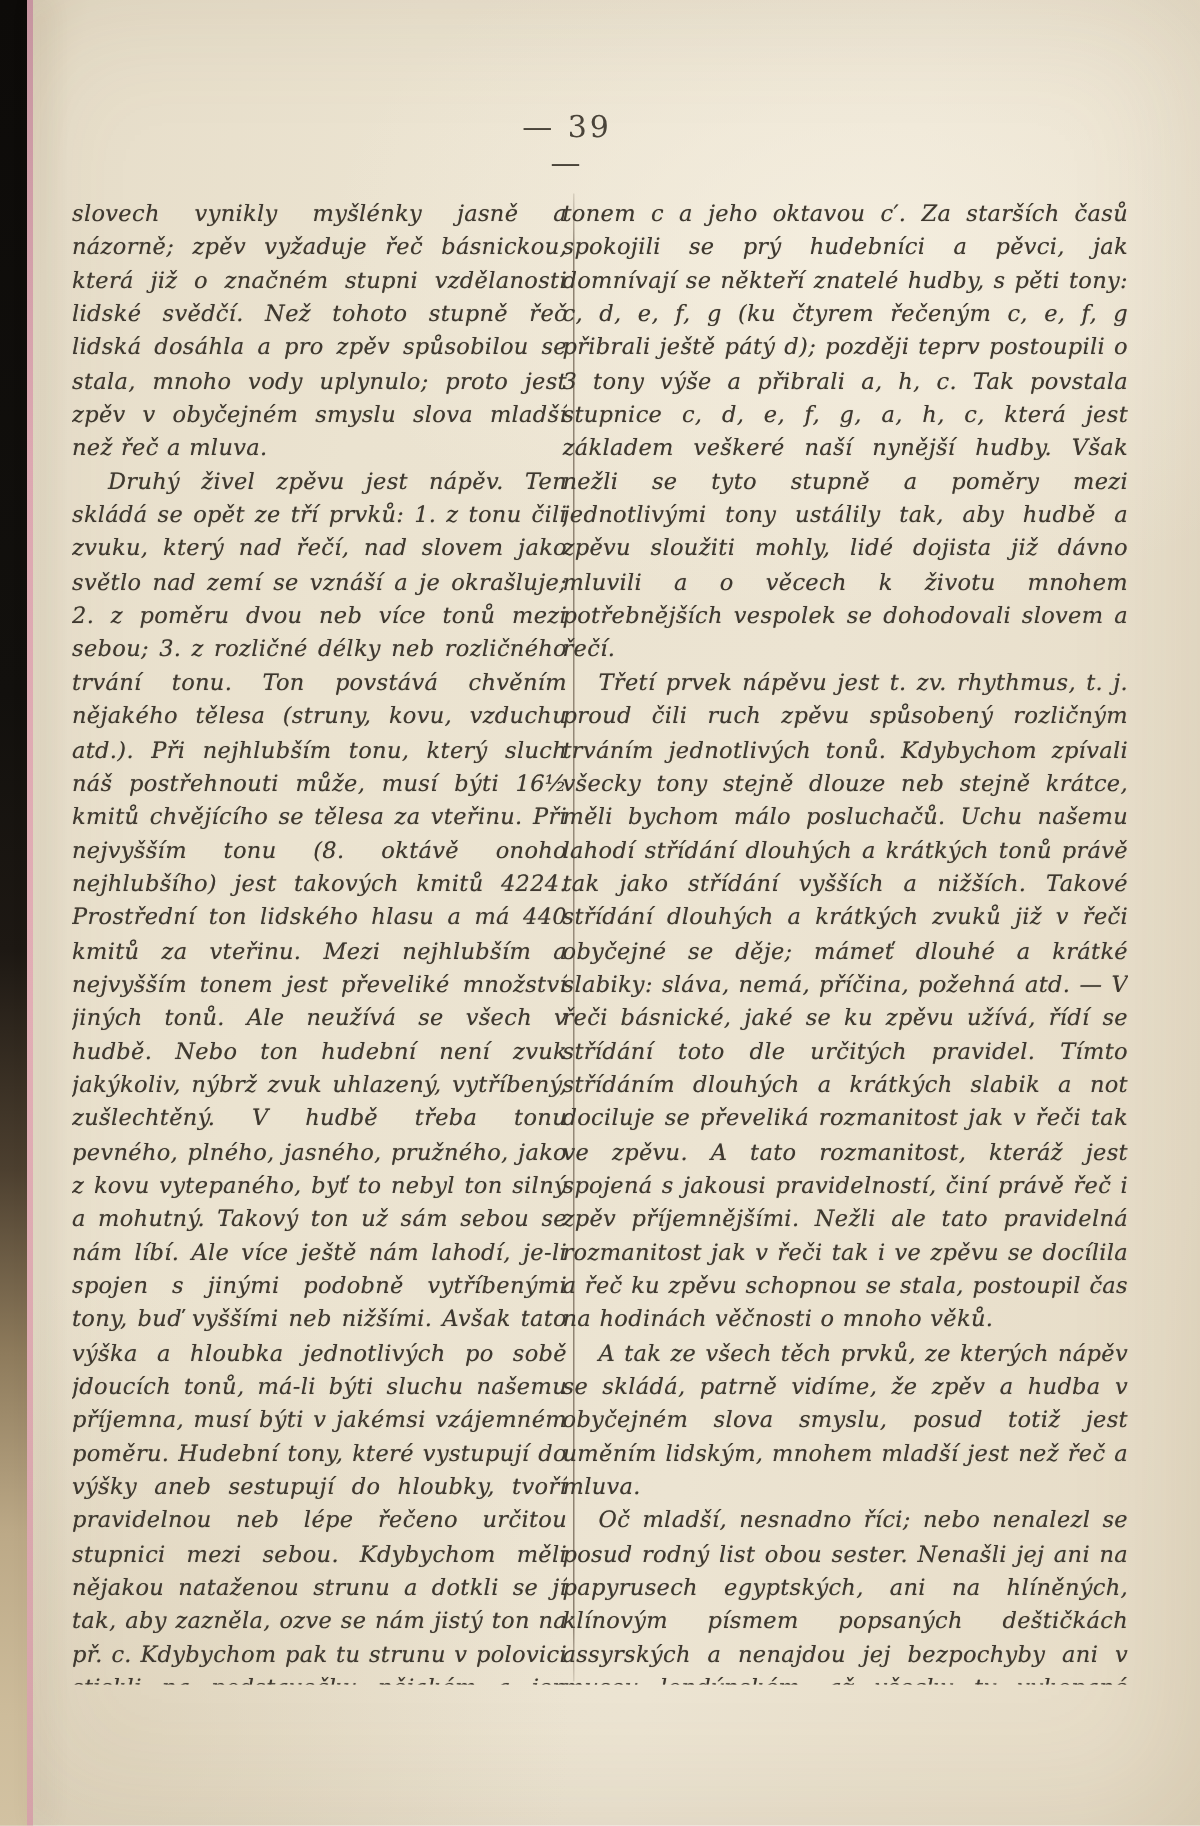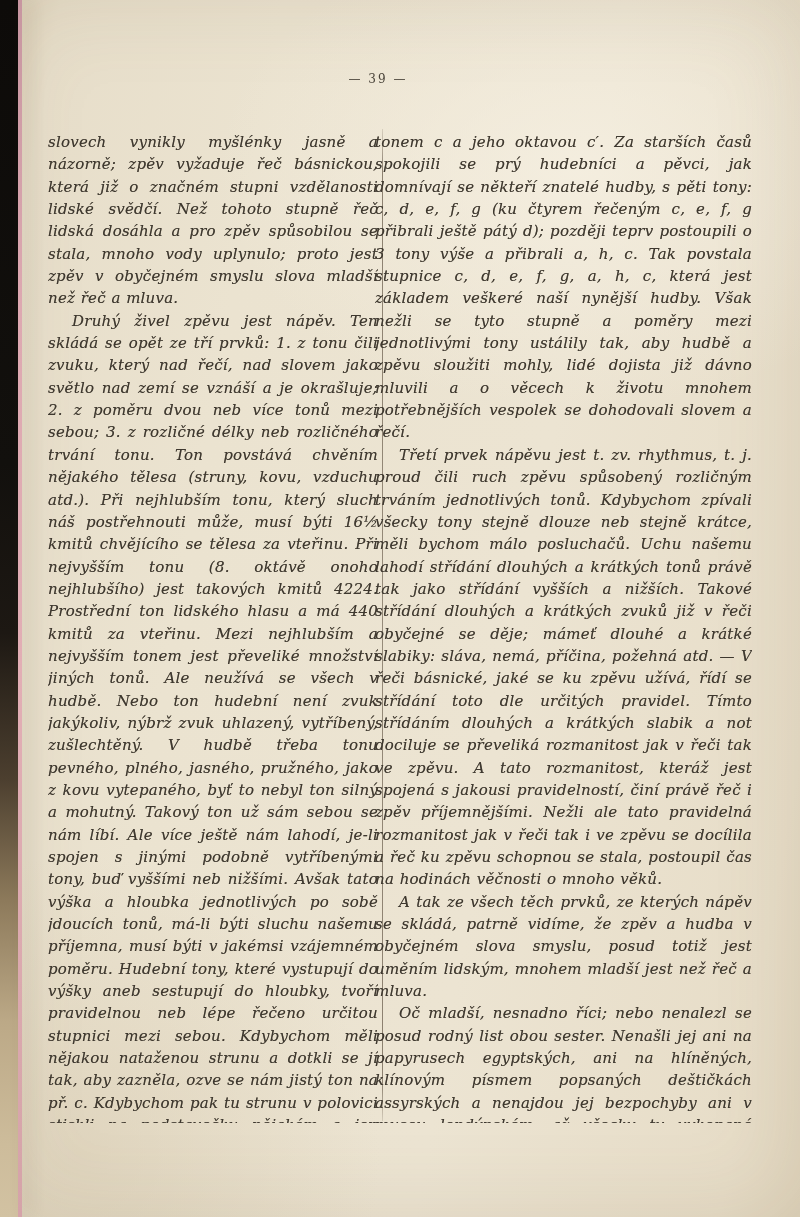--- a/index.html
+++ b/index.html
@@ -37,21 +37,21 @@
     left: 18px; top: 0;
     width: 4px; height: 100%;
     background: linear-gradient(to bottom, #c795a0 0%, #dda8b1 25%, #e2aeb5 55%, #dba9af 80%, #d5a3a9 100%);
     box-shadow: 7px 0 16px rgba(90, 70, 45, 0.20);
   }
   .page-number {
     position: absolute;
     left: 336px; top: 72px;
     width: 84px;
     text-align: center;
-    font-size: 12px;
+    font-size: 20px;
     letter-spacing: 2px;
     color: #4a443a;
   }
   .col-divider {
     position: absolute;
     left: 382px; top: 129px;
     width: 1px; height: 992px;
     background: linear-gradient(to bottom,
       rgba(80,66,50,0.15) 0%, rgba(80,66,50,0.62) 4%,
       rgba(80,66,50,0.55) 50%, rgba(80,66,50,0.62) 96%, rgba(80,66,50,0.15) 100%);

